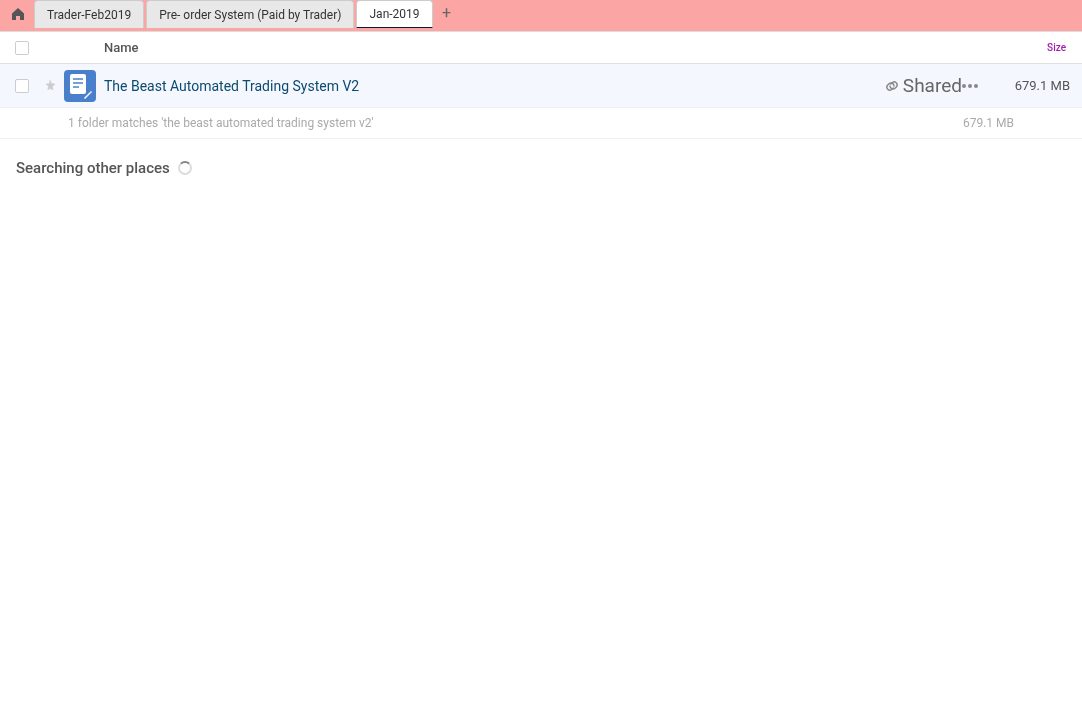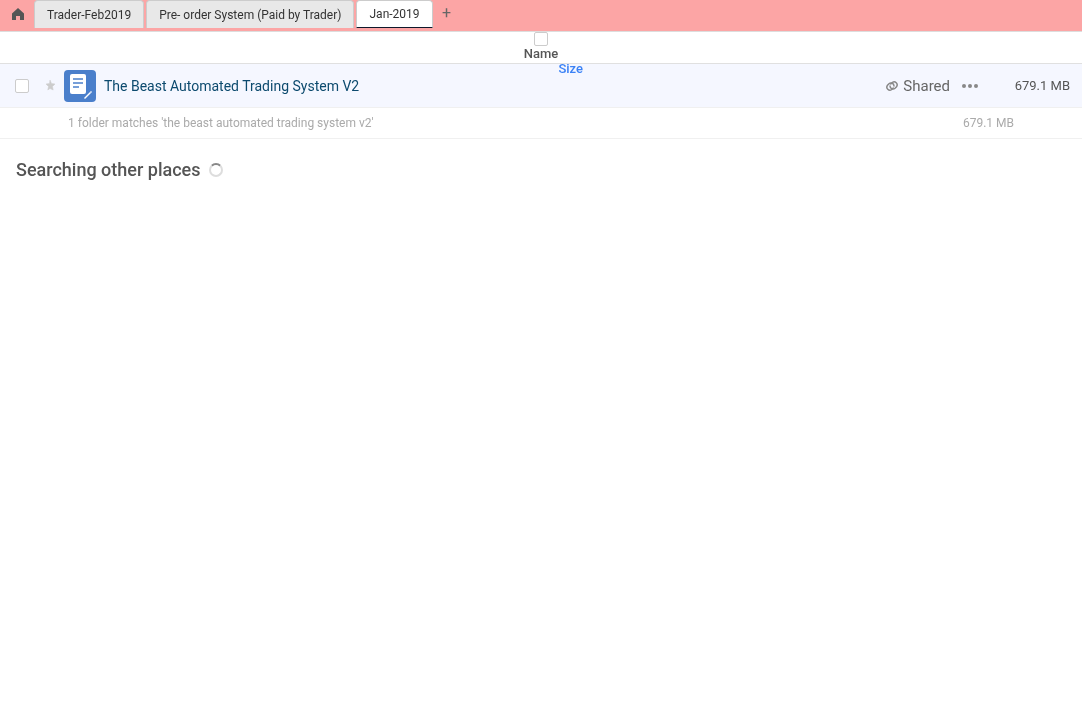--- a/index.html
+++ b/index.html
@@ -74,21 +74,20 @@
     }
 
     
     .column-header {
       display: flex;
       align-items: center;
       height: 32px;
       padding: 0 8px;
       border-bottom: 1px solid #e0e0e0;
       background: #fff;
-      flex-direction: column;
     }
 
     .col-checkbox {
       width: 28px;
       display: flex;
       align-items: center;
       justify-content: center;
       flex-shrink: 0;
     }
 
@@ -100,22 +99,22 @@
     .col-name {
       flex: 1;
       font-size: 13px;
       color: #555;
       font-weight: 500;
     }
 
     .col-size {
       width: 100px;
       text-align: right;
-      font-size: 13px;
-      color: #3b82f6;
+      font-size: 10px;
+      color: #a21caf;
       font-weight: 500;
       padding-right: 8px;
     }
 
     
     .file-row {
       display: flex;
       align-items: center;
       height: 44px;
       padding: 0 8px;
@@ -153,22 +152,22 @@
       flex: 1;
       font-size: 14px;
       color: #0c4a6e;
     }
 
     .file-shared {
       display: flex;
       align-items: center;
       gap: 4px;
       color: #666;
-      font-size: 15px;
-      margin-right: 12px;
+      font-size: 19px;
+      margin-right: 0;
     }
 
     .file-actions {
       display: flex;
       align-items: center;
       margin-right: 16px;
       gap: 2px;
     }
 
     .action-dot {
@@ -207,21 +206,21 @@
 
     
     .searching-section {
       padding: 20px 16px;
     }
 
     .searching-label {
       display: flex;
       align-items: center;
       gap: 8px;
-      font-size: 18px;
+      font-size: 15px;
       color: #555;
       font-weight: 500;
     }
 
     .spinner {
       width: 14px;
       height: 14px;
       border: 2px solid #ddd;
       border-top: 2px solid #888;
       border-radius: 50%;

